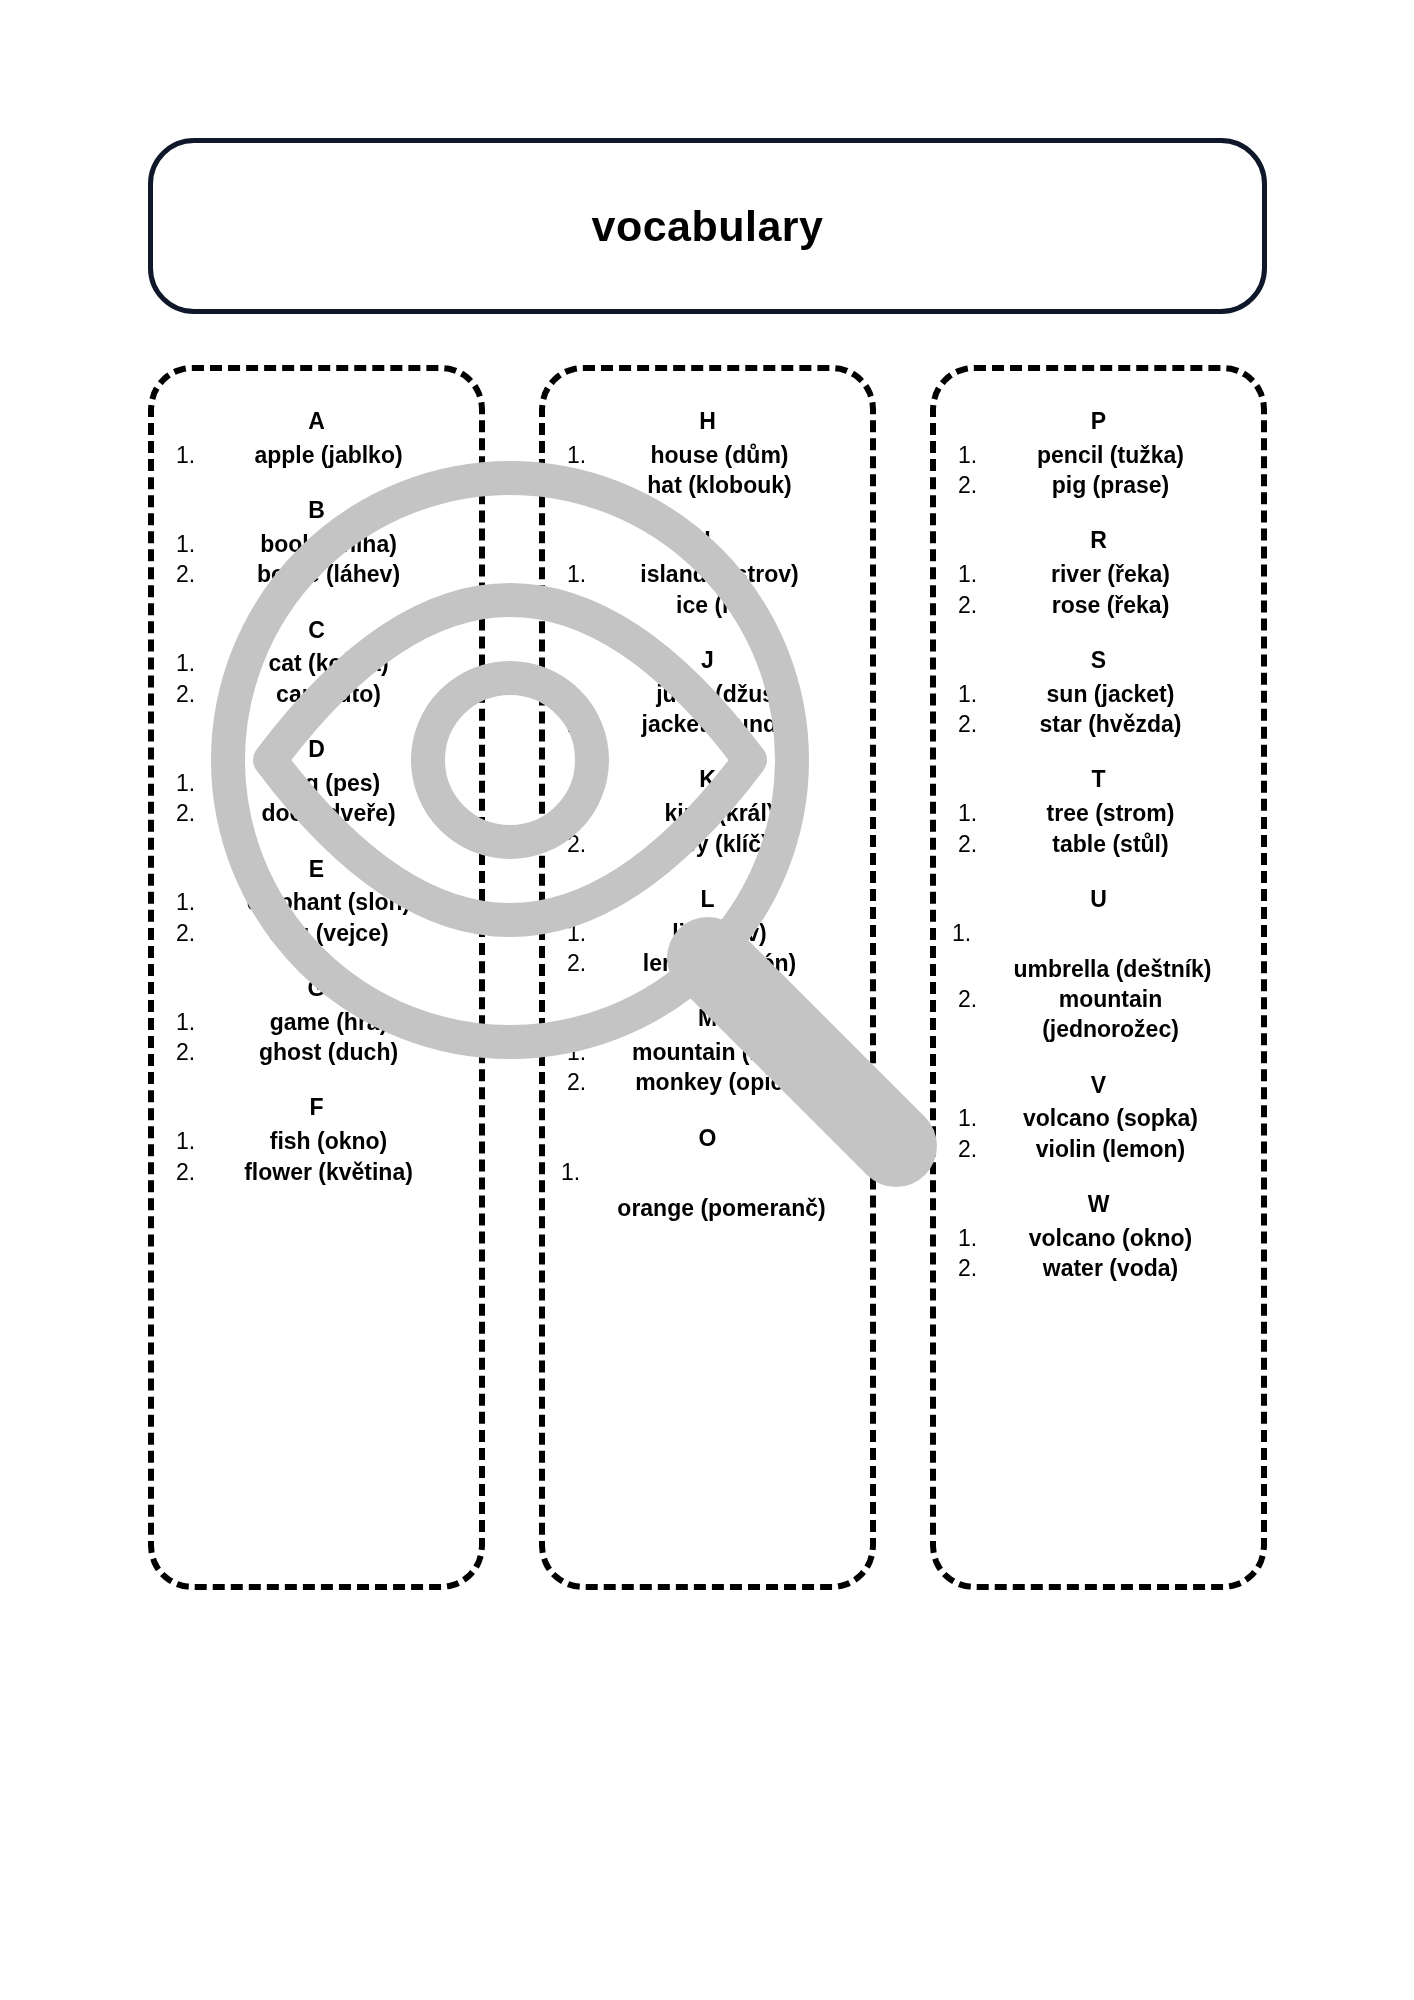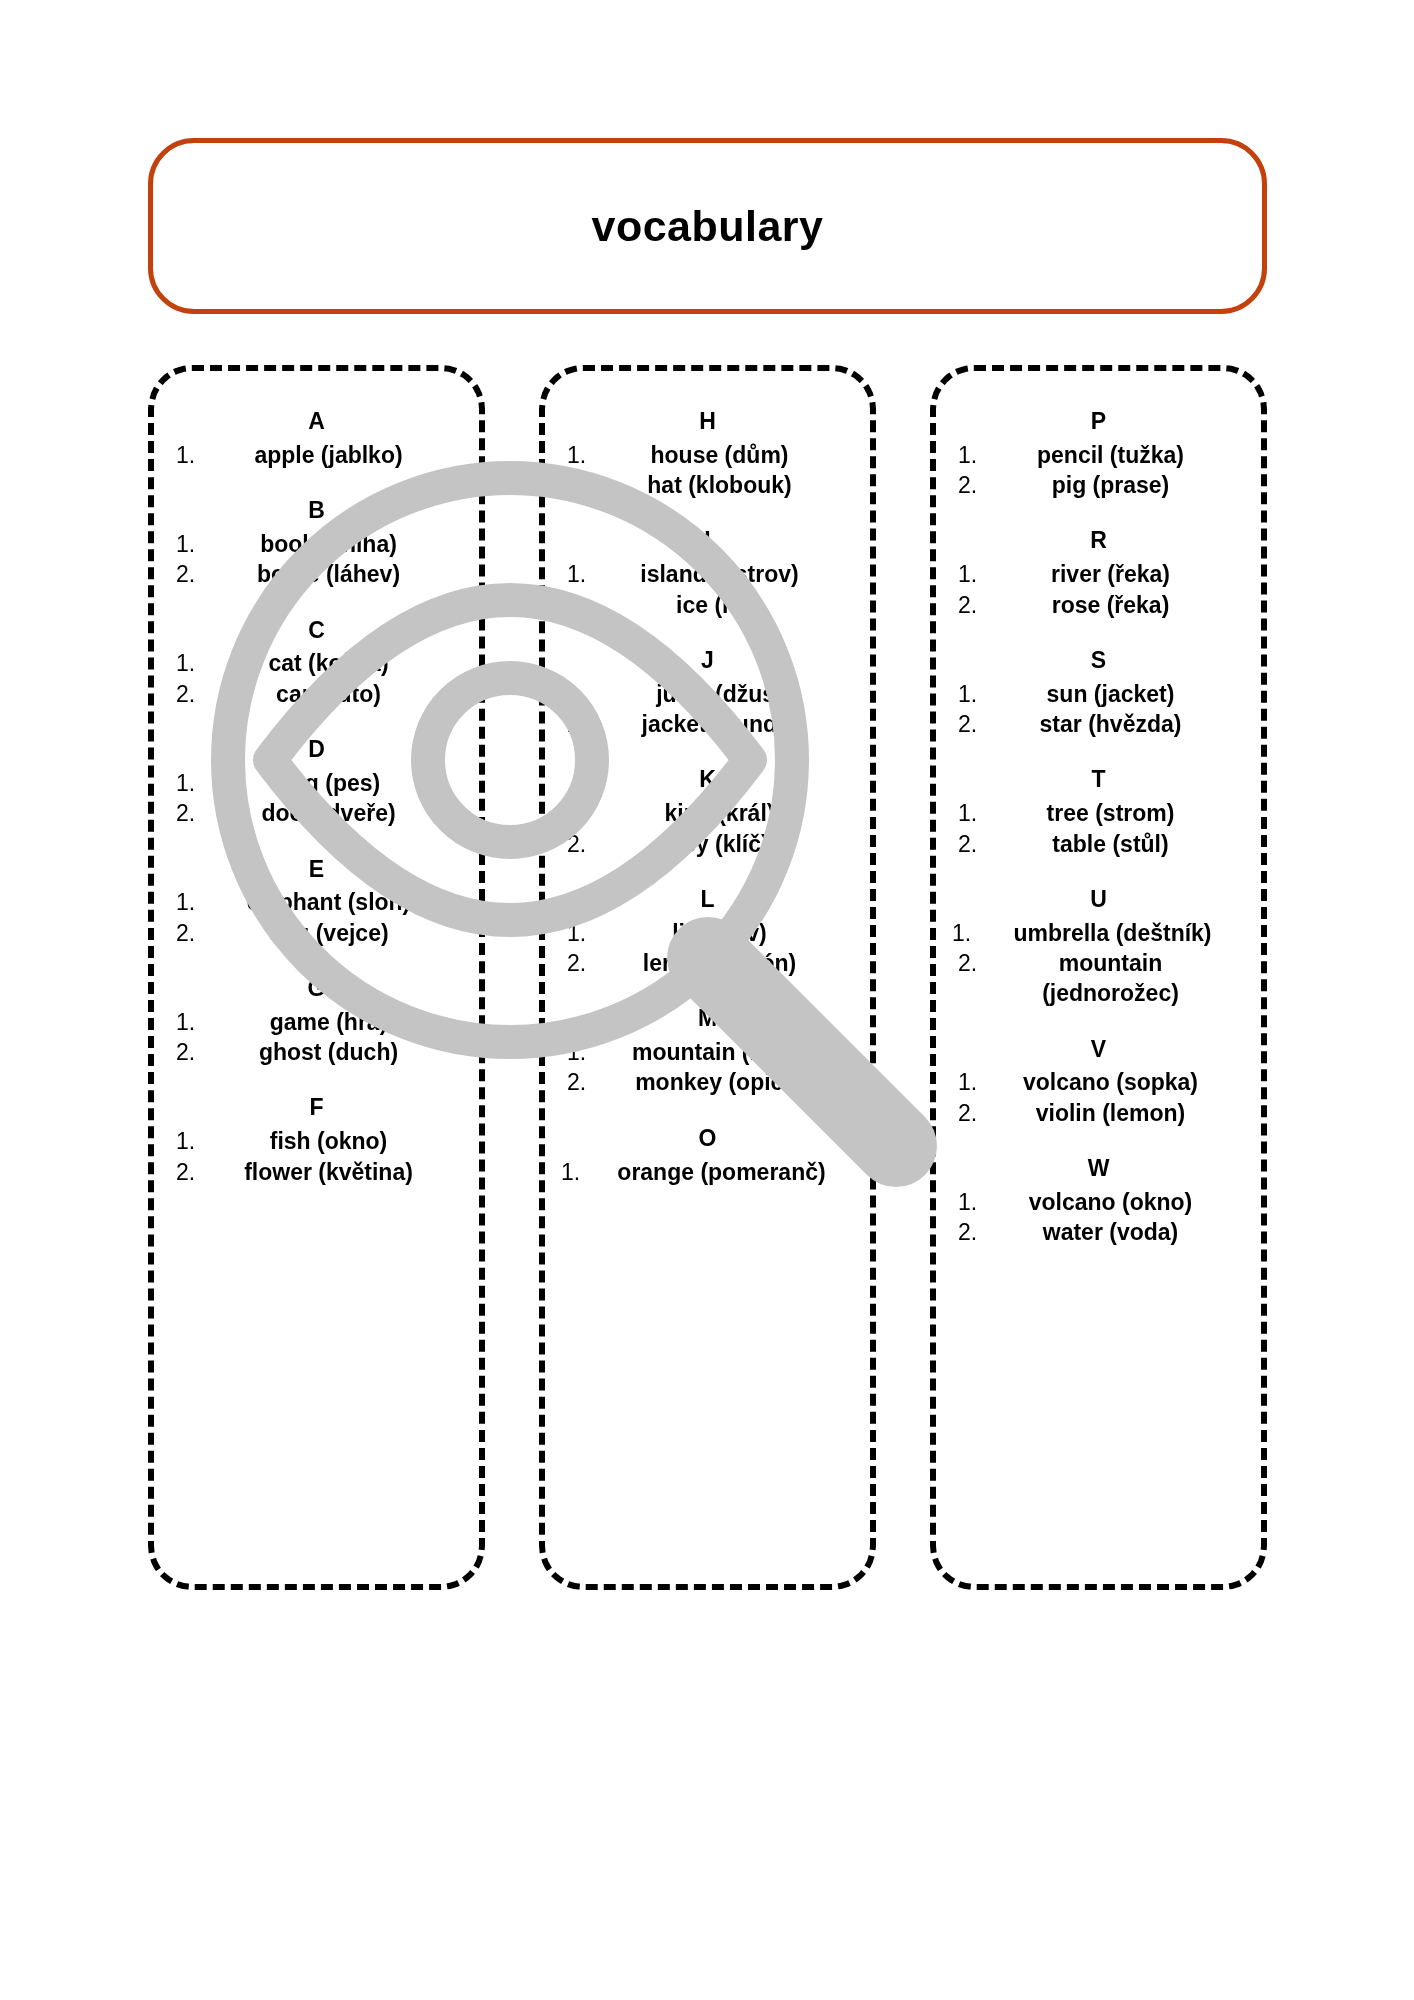--- a/index.html
+++ b/index.html
@@ -25,21 +25,21 @@
   }
 
   
   .title-box {
     position: absolute;
     left: 148px;
     top: 138px;
     width: 1119px;
     height: 176px;
     box-sizing: border-box;
-    border: 5px solid #c2410c;
+    border: 5px solid #0f172a;
     border-radius: 46px;
     background: #ffffff;
     display: flex;
     align-items: center;
     justify-content: center;
   }
   .title-text {
     font-size: 43px;
     font-weight: bold;
     letter-spacing: 0.5px;
@@ -91,21 +91,21 @@
     box-sizing: border-box;
   }
   .entry .txt {
     flex: 1 1 auto;
     text-align: center;
     padding-right: 30px;
     font-weight: bold;
   }
   
   .entry.wide .num { width: 30px; flex: 0 0 30px; padding-left: 2px; }
-  .entry.wide .txt { padding-right: 2px; }
+  .entry.wide .txt { padding-right: 2px; margin-top: 36px; }
 
   
   .watermark {
     position: absolute;
     left: 210px;
     top: 460px;
     width: 740px;
     height: 740px;
     pointer-events: none;
   }

